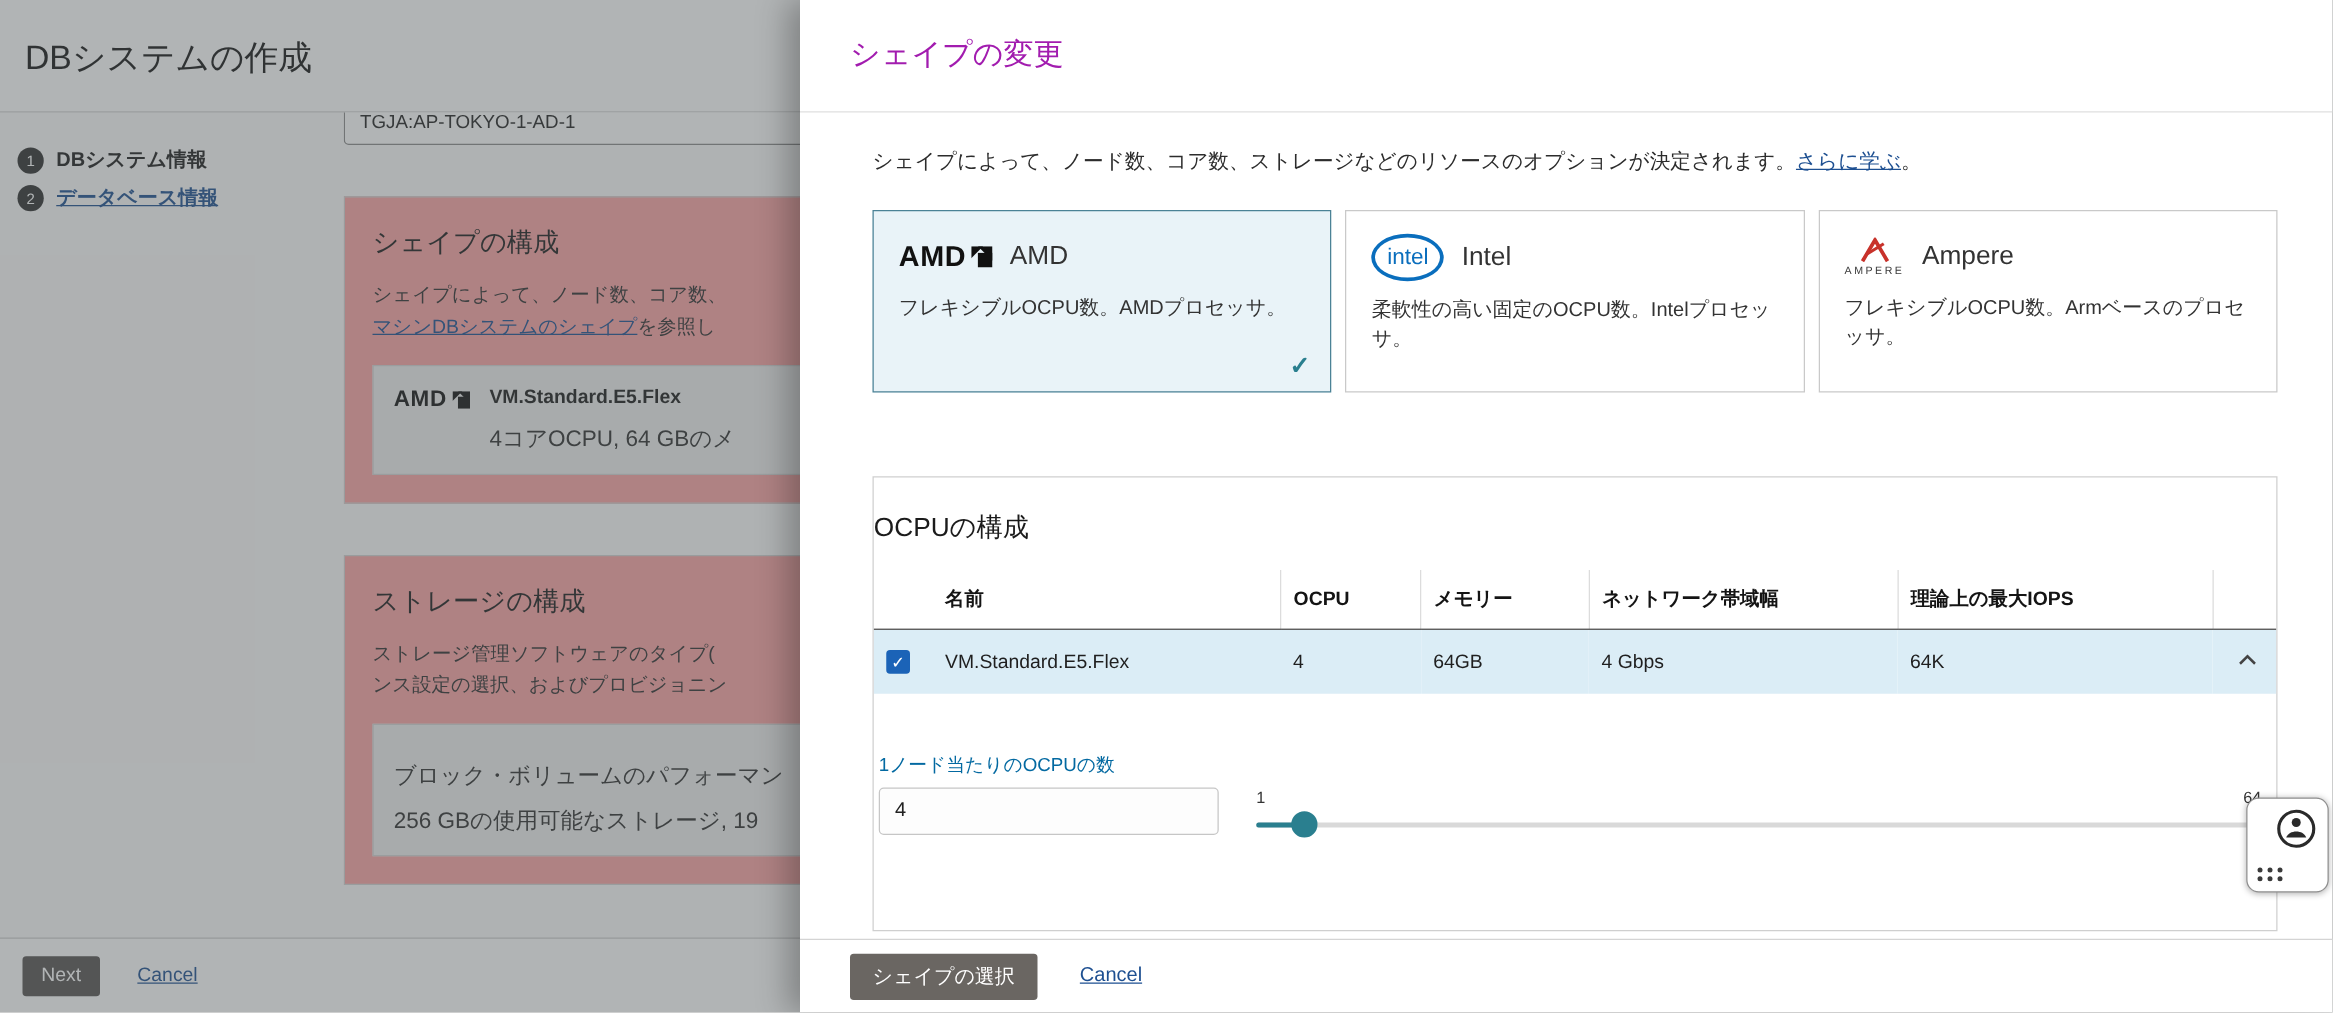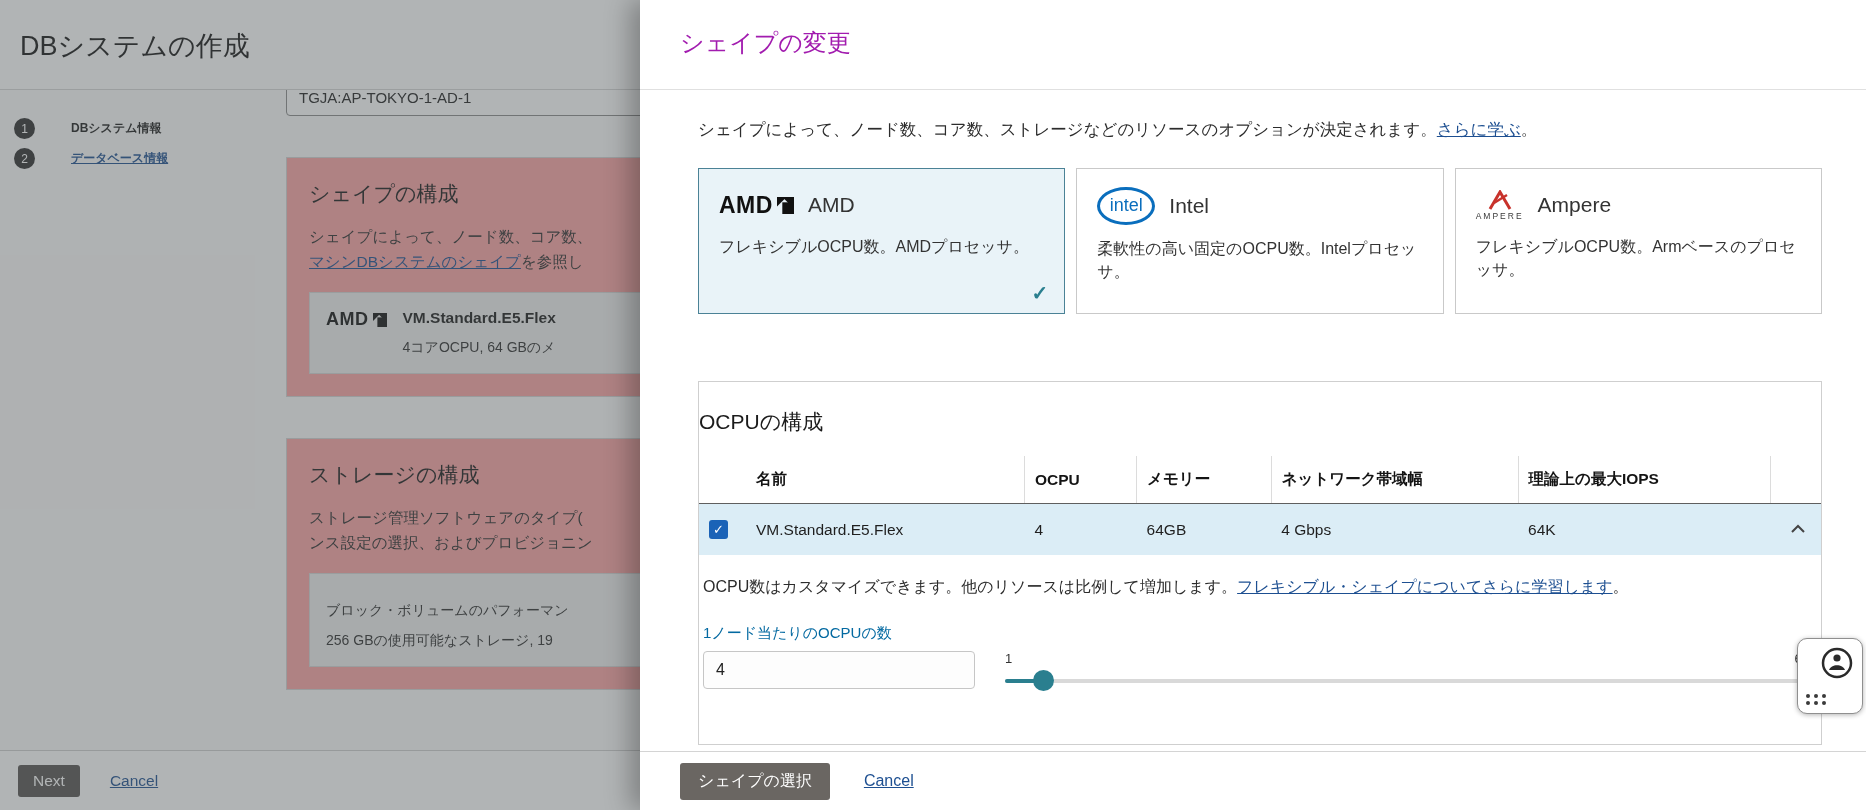--- a/index.html
+++ b/index.html
@@ -5,35 +5,35 @@
   * { margin:0; padding:0; box-sizing:border-box; }
   body { font-family:"Liberation Sans", sans-serif; background:#888; }
   .screen { position:relative; width:1866px; height:810px; background:#fbfbfb; overflow:hidden; }
 
   
   .left-header { position:absolute; top:0; left:0; width:100%; height:90px; background:#ffffff; border-bottom:1px solid #d8d8d8; }
   .left-title { position:absolute; left:20px; top:28px; font-size:27px; color:#141414; }
   .wizard { position:absolute; left:14px; top:118px; width:250px; }
   .wizard-step { display:flex; align-items:center; gap:10px; margin-bottom:9px; }
   .step-circle { width:21px; height:21px; border-radius:50%; background:#2f2f2f; color:#fff; font-size:12px; display:flex; align-items:center; justify-content:center; flex:0 0 21px; }
-  .step-label { font-size:12px; color:#1d1d1d; font-weight:bold;margin-left:26px; }
+  .step-label { font-size:16px; color:#1d1d1d; font-weight:bold; }
   .step-label.link { font-weight:bold; color:#1d4f91; text-decoration:underline; }
 
-  .left-cards { position:absolute; left:286px; top:90px; width:432px; bottom:60px; overflow:hidden; }
+  .left-cards { position:absolute; left:275px; top:90px; width:432px; bottom:60px; overflow:hidden; }
   .ad-select { margin-top:-10px; height:36px; background:#fff; border:1px solid #8a8a8a; border-radius:4px; padding:0 12px; font-size:15px; color:#222; line-height:34px; overflow:hidden; white-space:nowrap; }
   .lcard { margin-top:41px; background:#fca5a5; border:1px solid #d4d4d4; padding:22px; }
   .lcard h2 { font-size:21px; font-weight:normal; color:#1b1b1b; }
   .lcard p { margin-top:16px; font-size:15.5px; line-height:25px; color:#2e2e2e; white-space:nowrap; }
   a, .link-text { color:var(--link, #1d4f91); text-decoration:underline; cursor:pointer; }
   .sub-card { margin-top:18px; background:#efefef; border:1px solid #d6d6d6; padding:16px; }
   .sub-card .row { display:flex; gap:16px; align-items:flex-start; }
   .amd-logo { display:inline-flex; align-items:center; gap:4px; font-weight:bold; color:#111; letter-spacing:.5px; }
   .sub-card .amd-logo { font-size:18px; }
   .sub-name { font-size:15.5px; font-weight:bold; color:#1b1b1b; white-space:nowrap; }
-  .sub-detail { font-size:14px; color:#2e2e2e; margin-top:12px; white-space:nowrap; }
+  .sub-detail { font-size:18px; color:#2e2e2e; margin-top:12px; white-space:nowrap; }
   .left-footer { position:absolute; left:0; bottom:0; width:640px; height:60px; background:#ffffff; border-top:1px solid #cfcfcf; display:flex; align-items:center; gap:30px; padding-left:18px; }
   .btn-dark { background:#565250; color:#fff; border:none; font-size:15.5px; padding:7px 15px; border-radius:3px; cursor:pointer; font-family:inherit; }
   .cancel-link { font-size:15.5px; }
 
   
   .dim { position:absolute; inset:0; background:rgba(82,88,90,0.45); z-index:5; }
 
   
   .panel { position:absolute; top:0; left:640px; right:0; bottom:0; background:#fff; z-index:10; box-shadow:-10px 0 24px rgba(0,0,0,0.28); }
   .panel-header { height:90px; border-bottom:1px solid #e0e0e0; padding:27px 0 0 40px; }
@@ -238,23 +238,20 @@
               <td class="chevron-cell">
                 <svg width="18" height="12" viewBox="0 0 18 12">
                     <polyline points="3,9 9,3 15,9" fill="none" stroke="#444" stroke-width="2"></polyline>
                   </svg>
               </td>
             </tr>
           </tbody>
         </table>
 
         <div class="detail">
-          <p class="detail-note">
-            <span>OCPU数はカスタマイズできます。他のリソースは比例して増加します。</span><a>フレキシブル・シェイプについてさらに学習します</a><span>。</span>
-          </p>
           <div class="ocpu-label">1ノード当たりのOCPUの数</div>
           <div class="controls">
             <input class="ocpu-input" value="4" style="">
             <div class="slider">
               <span class="slider-min">1</span>
               <span class="slider-max">64</span>
               <div class="slider-track"></div>
               <div class="slider-fill"></div>
               <div class="slider-handle"></div>
             </div>

